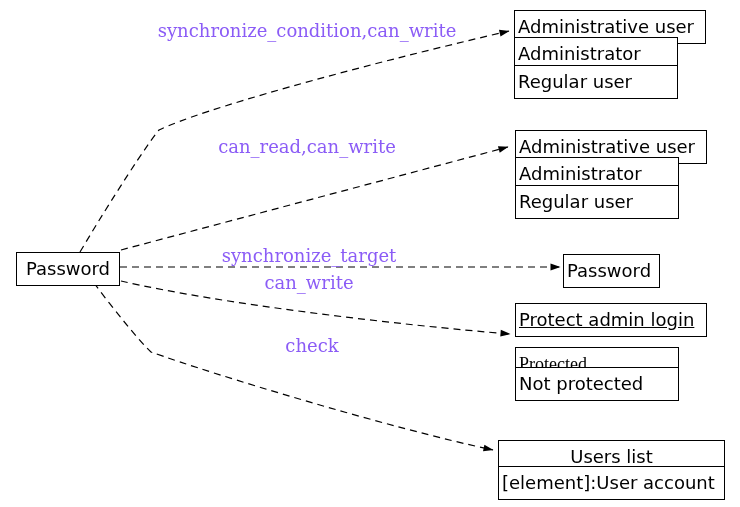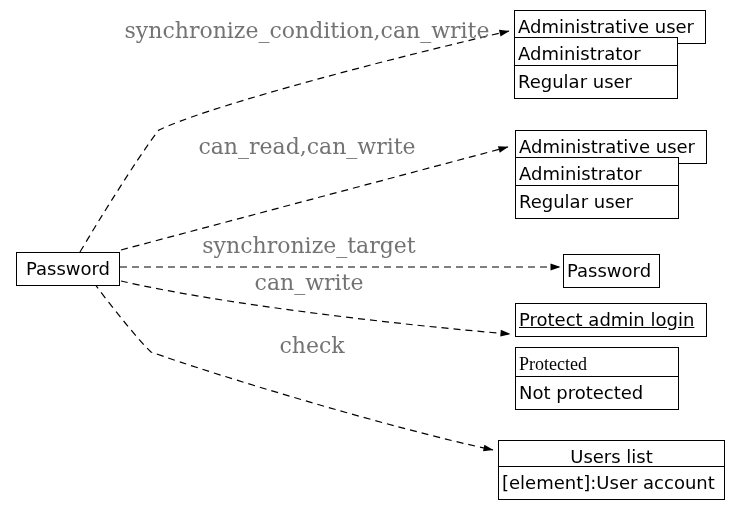--- a/index.html
+++ b/index.html
@@ -30,23 +30,23 @@
     align-items:center;
     white-space:nowrap;
     overflow:hidden;
     z-index:1;
   }
   .node-row.centered { justify-content:center; }
   .edge-label {
     position:absolute;
     transform:translateX(-50%);
     font-family:"DejaVu Serif", serif;
-    font-size:22px;
+    font-size:18px;
     line-height:22px;
-    color:#737373;
+    color:#8b5cf6;
     white-space:nowrap;
     z-index:2;
   }
 </style>
 </head>
 <body>
 
 <div class="canvas">
 
   <svg class="edges-layer" width="740" height="507" viewBox="0 0 740 507" xmlns="http://www.w3.org/2000/svg">
@@ -89,30 +89,30 @@
   <div class="node-row" style="left:563px; top:254px; width:97px; height:28px;align-items:center;">
     <span>Password</span>
   </div>
 
   <div class="node-row" style="left:515px; top:303px; width:192px; height:17px;text-decoration:underline;">
     <span>Protect admin login</span>
   </div>
   <div class="node-row" style="left:515px; top:347px; width:164px; height:30px;font-family:Liberation Serif, serif;">
     <span>Protected</span>
   </div>
-  <div class="node-row" style="left:515px; top:376px; width:164px; height:29px;">
+  <div class="node-row" style="left:515px; top:367px; width:164px; height:29px;">
     <span>Not protected</span>
   </div>
 
   <div class="node-row centered" style="left:498px; top:440px; width:227px; height:27px;">
     <span>Users list</span>
   </div>
   <div class="node-row" style="left:498px; top:466px; width:227px; height:29px;">
     <span>[element]:User account</span>
   </div>
 
   <div class="edge-label" style="left:307px; top:20px;">synchronize_condition,can_write</div>
   <div class="edge-label" style="left:307px; top:136px;">can_read,can_write</div>
-  <div class="edge-label" style="left:309px; top:235px;text-align:center;">synchronize_target</div>
+  <div class="edge-label" style="left:309px; top:245px;text-align:center;">synchronize_target</div>
   <div class="edge-label" style="left:309px; top:272px;">can_write</div>
   <div class="edge-label" style="left:312px; top:335px;">check</div>
 
 </div>
 
 </body></html>

